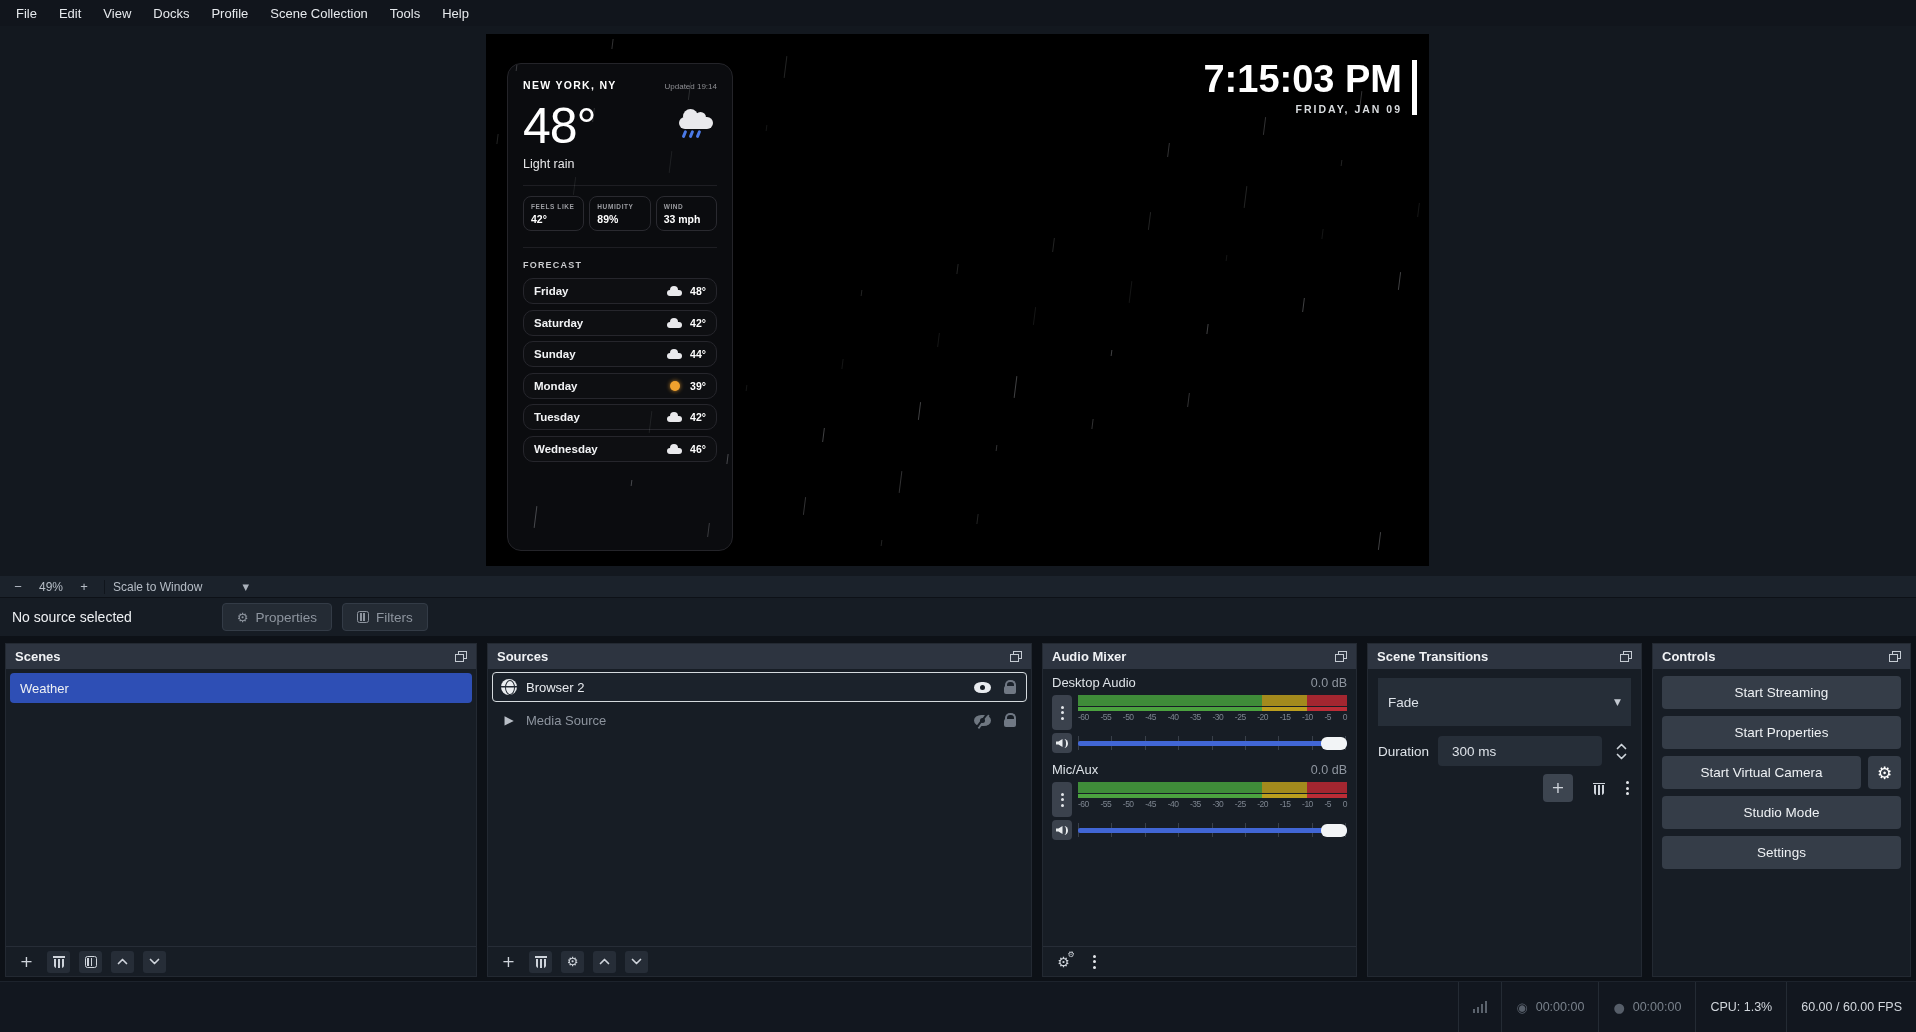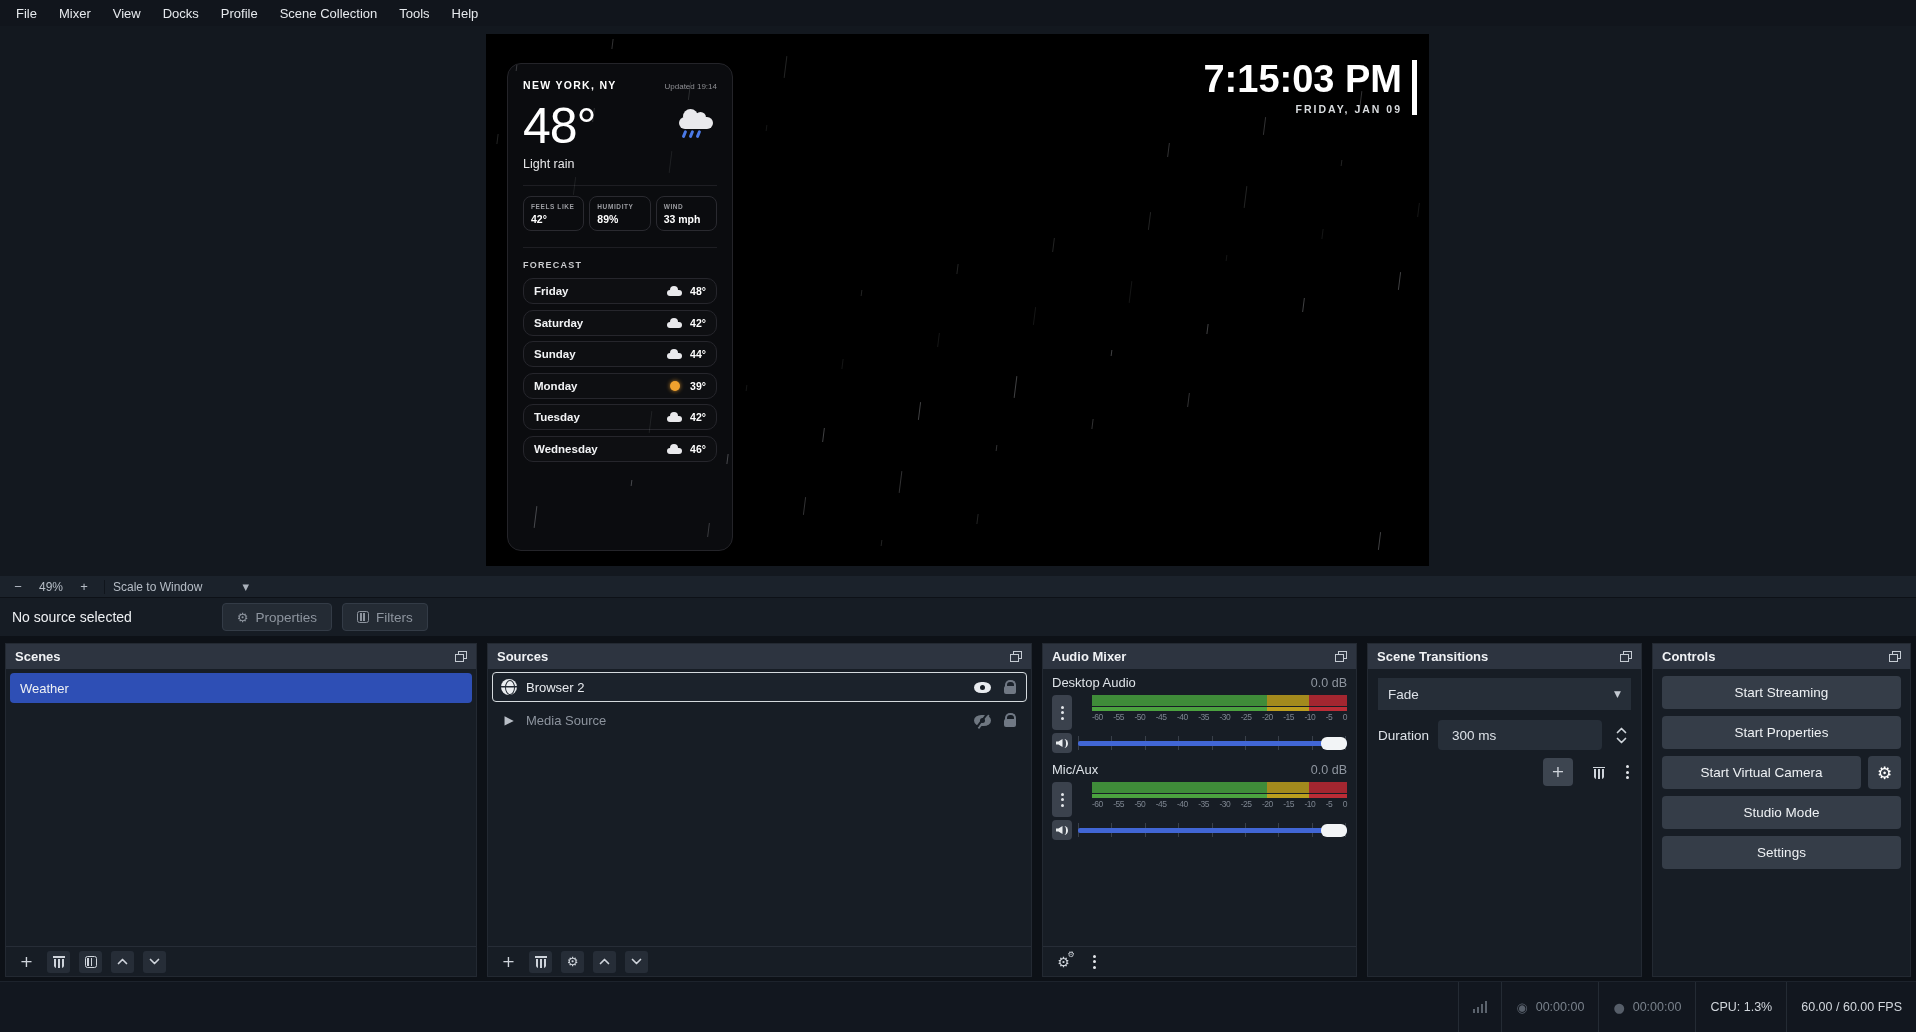--- a/index.html
+++ b/index.html
@@ -137,21 +137,21 @@
   .lockicon::before { content:''; position:absolute; left:0; right:0; bottom:0; height:8px; background:currentColor; border-radius:2px; }
   .lockicon::after { content:''; position:absolute; left:1px; top:0; width:7px; height:7px; border:2px solid currentColor; border-bottom:none; border-radius:5px 5px 0 0; }
 
   
   .dock.mixer { width:315px; }
   .mixer-body { padding:6px 9px 0; }
   .channel { margin-bottom:9px; }
   .ch-top { display:flex; justify-content:space-between; align-items:baseline; height:18px; }
   .ch-name { font-size:13px; color:#dde2e7; }
   .ch-db { font-size:12.5px; color:#8f96a0; }
-  .ch-meter-row { display:flex; gap:20px; margin-top:2px; }
+  .ch-meter-row { display:flex; gap:6px; margin-top:2px; }
   .ch-kebab { width:20px; height:35px; background:#3b424d; border:none; border-radius:4px; display:flex; flex-direction:column; align-items:center; justify-content:center; gap:2.5px; }
   .ch-kebab i, .kebab i { width:3px; height:3px; border-radius:50%; background:#e3e6ea; display:block; }
   .ch-meter { flex:1; }
   .meter-bar { display:flex; height:11px; }
   .meter-bar.thin { height:4px; margin-top:1px; }
   .seg { display:block; height:100%; }
   .seg.g { width:68.5%; background:var(--meter-green,#3f8c39); }
   .seg.y { width:16.5%; background:var(--meter-yellow,#a38a1d); }
   .seg.r { width:15%; background:var(--meter-red,#a32630); }
   .meter-bar.thin .seg.g { background:#4ba23f; }
@@ -169,21 +169,21 @@
       background:repeating-linear-gradient(90deg,#39404a 0 1px,transparent 1px 12.42%); }
   .slider-track { position:absolute; left:0; right:0; top:8px; height:5px; background:var(--slider-blue,#4166d5); border-radius:2px; }
   .slider-handle { position:absolute; right:0; top:4px; width:26px; height:13px; background:#f2f4f6; border-radius:6px; }
   .mixer-footer { gap:16px; }
   .adv-audio { position:relative; font-family:"DejaVu Sans",sans-serif; font-size:14px; color:#cfd4db; line-height:1; }
   .adv-audio::after { content:'⚙'; position:absolute; right:-5px; top:-4px; font-size:8px; }
 
   
   .dock.transitions { width:275px;justify-content:flex-end; }
   .trans-body { padding:9px 10px; }
-  .select { height:32px; background:#262e38; border-radius:0; display:flex; align-items:center; padding:0 10px; font-size:13.5px; color:#dde2e8; }
+  .select { height:48px; background:#262e38; border-radius:0; display:flex; align-items:center; padding:0 10px; font-size:13.5px; color:#dde2e8; }
   .select .caret { margin-left:auto; font-family:"DejaVu Sans",sans-serif; font-size:9px; color:#c3c9d1; }
   .dur-row { display:flex; align-items:center; margin-top:10px; gap:9px; }
   .dur-label { font-size:13.5px; color:#dde2e8; }
   .spinbox { flex:1; height:30px; background:#262e38; border-radius:4px; display:flex; align-items:center; padding:0 14px; font-size:13.5px; color:#dde2e8; }
   .spin-arrows { display:flex; flex-direction:column; gap:3px; color:#cfd5db; width:20px; align-items:center; }
   .trans-btns { display:flex; justify-content:flex-end; align-items:center; gap:14px; margin-top:8px; }
   .tr-plus { width:30px; height:28px; background:#3d4550; border:none; border-radius:4px; display:flex; align-items:center; justify-content:center; }
   .kebab { display:flex; flex-direction:column; gap:2.5px; padding:2px; background:none; border:none; }
 
   
@@ -205,21 +205,21 @@
 </style>
 </head>
 <body>
 
 <div class="app">
 
 
   <div class="menubar">
 
   <span class="menu-item">File</span>
-      <span class="menu-item">Mixer</span>
+      <span class="menu-item">Edit</span>
       <span class="menu-item">View</span>
       <span class="menu-item">Docks</span>
       <span class="menu-item">Profile</span>
       <span class="menu-item">Scene Collection</span>
       <span class="menu-item">Tools</span>
       <span class="menu-item">Help</span>
     </div>
 
   <div class="preview">
     <div class="canvas">

